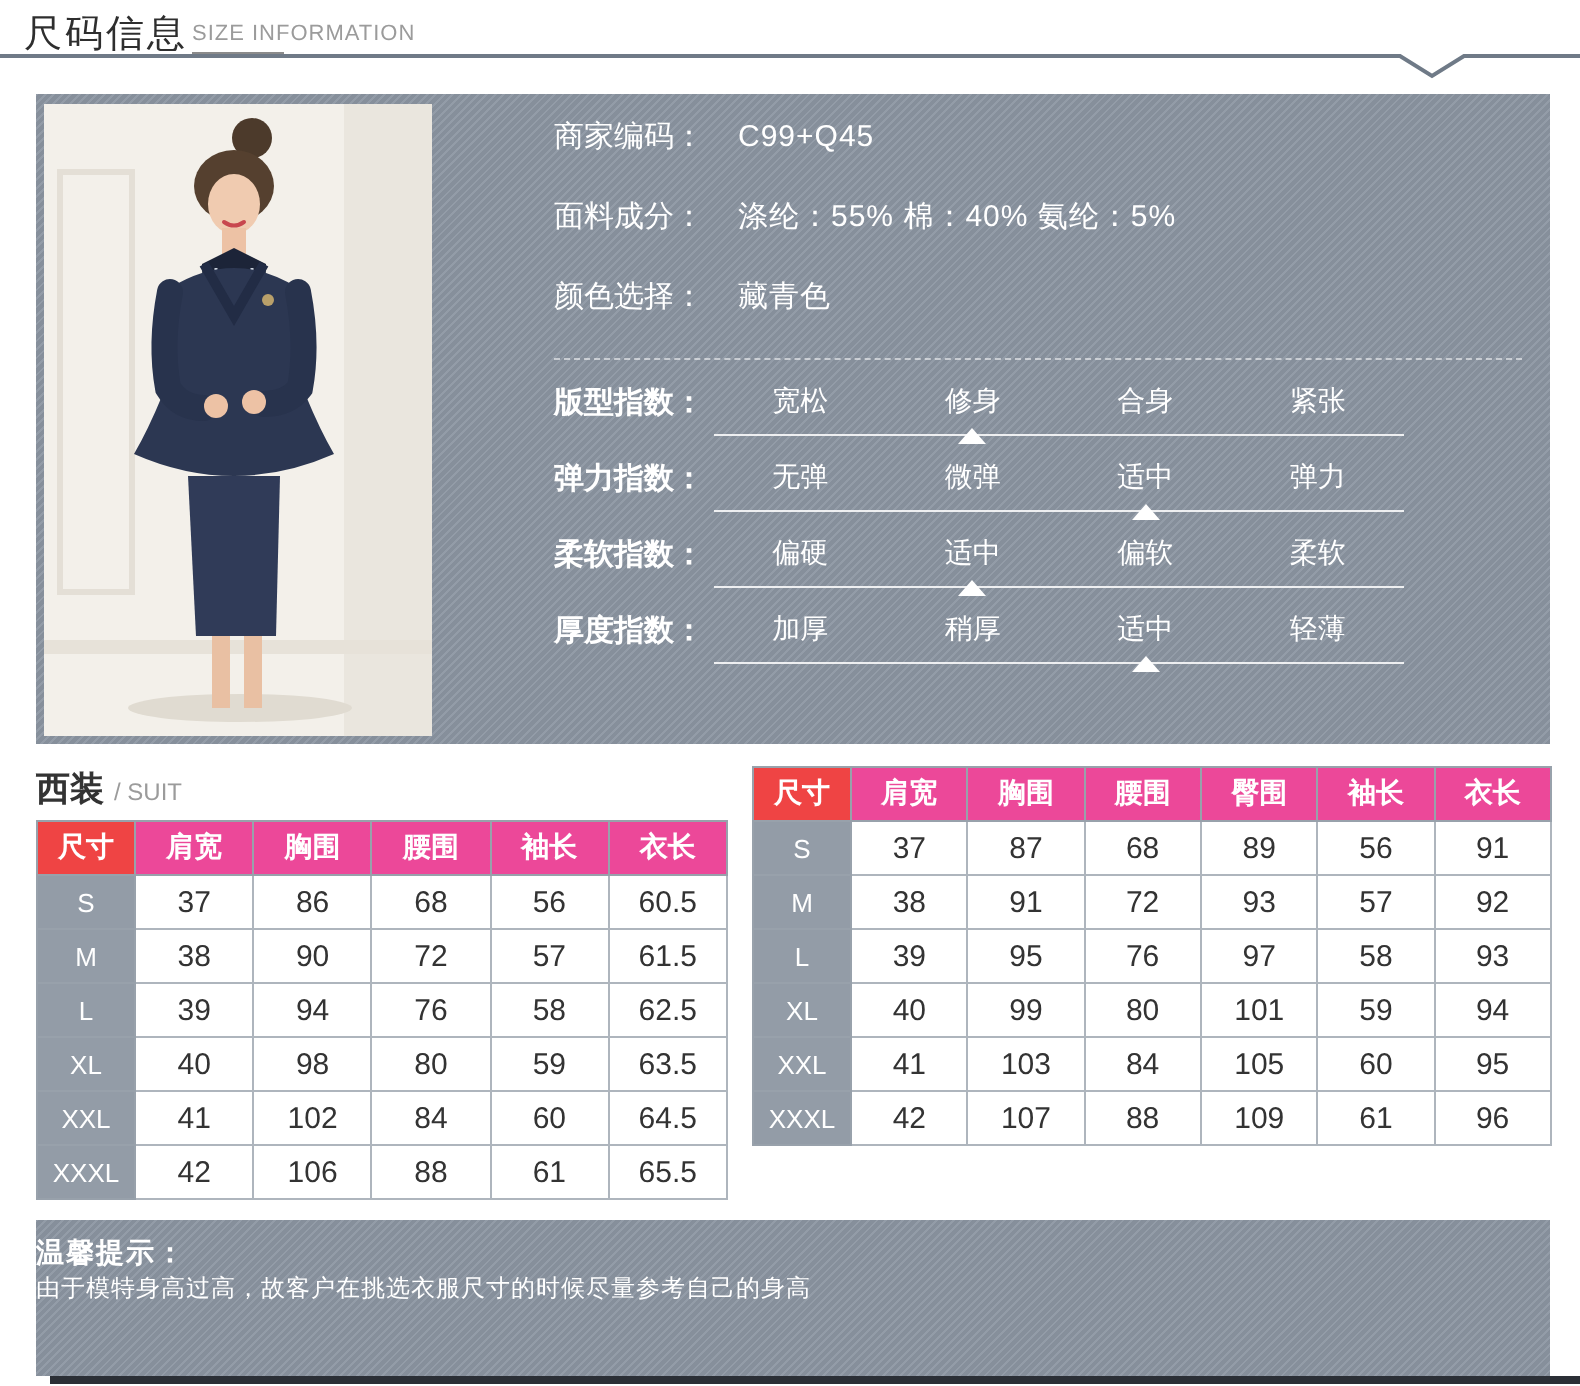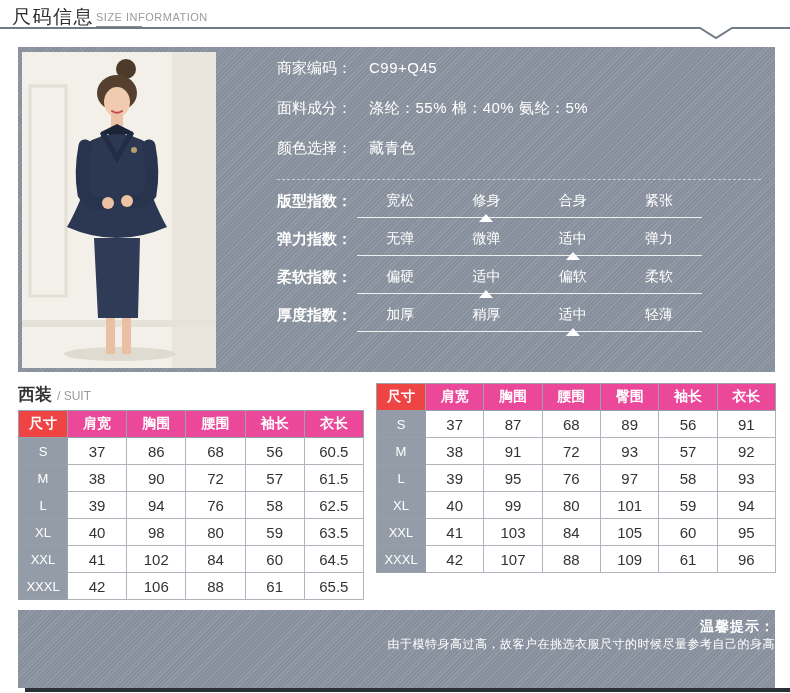--- a/index.html
+++ b/index.html
@@ -42,21 +42,21 @@
   table.size-table{border-collapse:collapse;table-layout:fixed}
   .tbl-0 table.size-table{width:346px}
   .tbl-1 table.size-table{width:400px}
   .size-table th,.size-table td{height:26px;text-align:center;vertical-align:middle;padding:0;border:1px solid #aeb5bd}
   .size-table th{background:#ec4899;color:#fff;font-size:14px;font-weight:bold;border-color:#98a1ab}
   .size-table th:first-child{background:#ef4444;width:48px}
   .size-table td{background:#fff;color:#333;font-size:15px}
   .size-table td:first-child{background:#939ca7;color:#fff;font-size:13px;border-color:#98a1ab}
 
   
-  .tips-panel{position:absolute;left:18px;top:610px;width:757px;height:78px;color:#fff;text-align:right}
+  .tips-panel{position:absolute;left:18px;top:610px;width:757px;height:78px;color:#fff;text-align:left}
   .tips-title{font-size:14px;font-weight:bold;padding-top:8px;letter-spacing:1px}
   #tips-lines{}
   .tips-line{font-size:12px;line-height:16px;letter-spacing:.5px}
 
   .bottom-bar{position:absolute;left:25px;top:688px;width:765px;height:4px;background:#2b2f36}
 </style>
 </head>
 <body>
 
 <div class="page">

